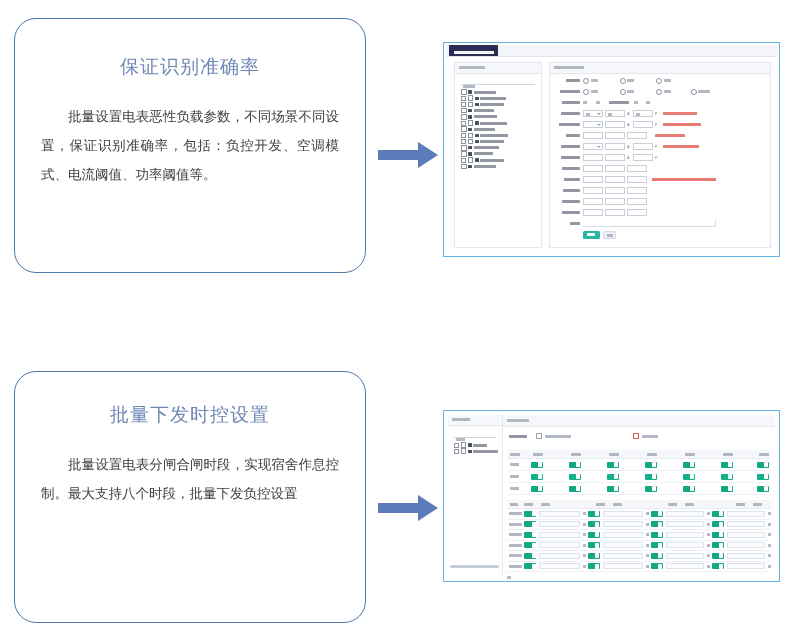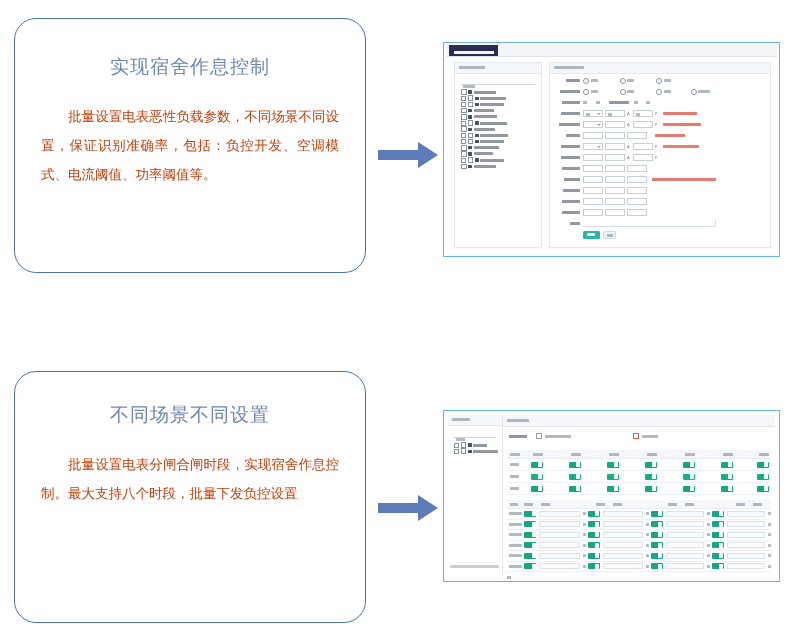--- a/index.html
+++ b/index.html
@@ -13,21 +13,21 @@
   
   .card{
     position:absolute;box-sizing:border-box;
     border:1.4px solid #4a77a8;border-radius:22px;background:#fff;
   }
   .card-title{
     text-align:center;color:#6e87b4;font-size:19px;letter-spacing:1px;
     font-family:"DejaVu Serif","Liberation Serif",serif;
   }
   .card-body{
-    color:#c2410c;font-size:13.5px;line-height:2.15;text-align:justify;
+    color:#404040;font-size:13.5px;line-height:2.15;text-align:justify;
     font-family:"DejaVu Serif","Liberation Serif",serif;
   }
   .card-body .indent{display:inline-block;width:2em;}
 
   
   .arrow{position:absolute;}
   .arrow .shaft{position:absolute;background:#5b7cb8;}
   .arrow .head{
     position:absolute;width:0;height:0;
     border-top:13px solid transparent;border-bottom:13px solid transparent;
@@ -95,21 +95,21 @@
   .gridhd{background:#f5f7fa;border-bottom:1px solid #e8ecf2;height:8px;}
   .cellin{height:6px;border:0.7px solid #dde3ea;background:#fafbfc;box-sizing:border-box;}
   .rowline{border-bottom:1px solid #eef1f5;}
 </style>
 </head>
 <body>
 
 <div class="stage">
 
   <div class="card" style="left:14px;top:18px;width:352px;height:255px;">
-    <div class="card-title" style="margin-top:35px;">实现宿舍作息控制</div>
+    <div class="card-title" style="margin-top:35px;">保证识别准确率</div>
     <div class="card-body" style="margin:22px 26px 0 26px;">
       <span class="indent"></span><span>批量设置电表恶性负载参数，不同场景不同设置，保证识别准确率，包括：负控开发、空调模式、电流阈值、功率阈值等。</span>
     </div>
   </div>
 
   <div class="arrow" style="left:378px;top:142px;width:60px;height:26px;">
     <div class="shaft" style="left:0;top:8px;width:42px;height:10px;"></div>
     <div class="head" style="left:40px;top:0;"></div>
   </div>
 
@@ -341,21 +341,21 @@
             </span>
           </div>
 
         </div>
       </div>
 
     </div>
   </div>
 
   <div class="card" style="left:14px;top:371px;width:352px;height:252px;">
-    <div class="card-title" style="margin-top:30px;">不同场景不同设置</div>
+    <div class="card-title" style="margin-top:30px;">批量下发时控设置</div>
     <div class="card-body" style="margin:22px 26px 0 26px;">
       <span class="indent"></span><span>批量设置电表分闸合闸时段，实现宿舍作息控制。最大支持八个时段，批量下发负控设置</span>
     </div>
   </div>
 
   <div class="arrow" style="left:378px;top:495px;width:60px;height:26px;">
     <div class="shaft" style="left:0;top:8px;width:42px;height:10px;"></div>
     <div class="head" style="left:40px;top:0;"></div>
   </div>
 

